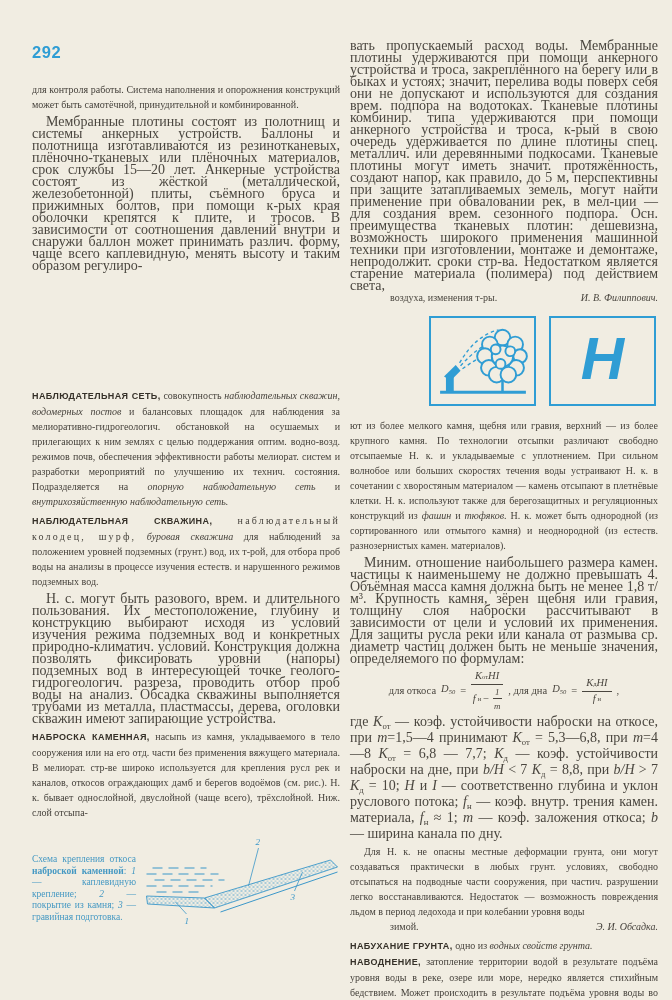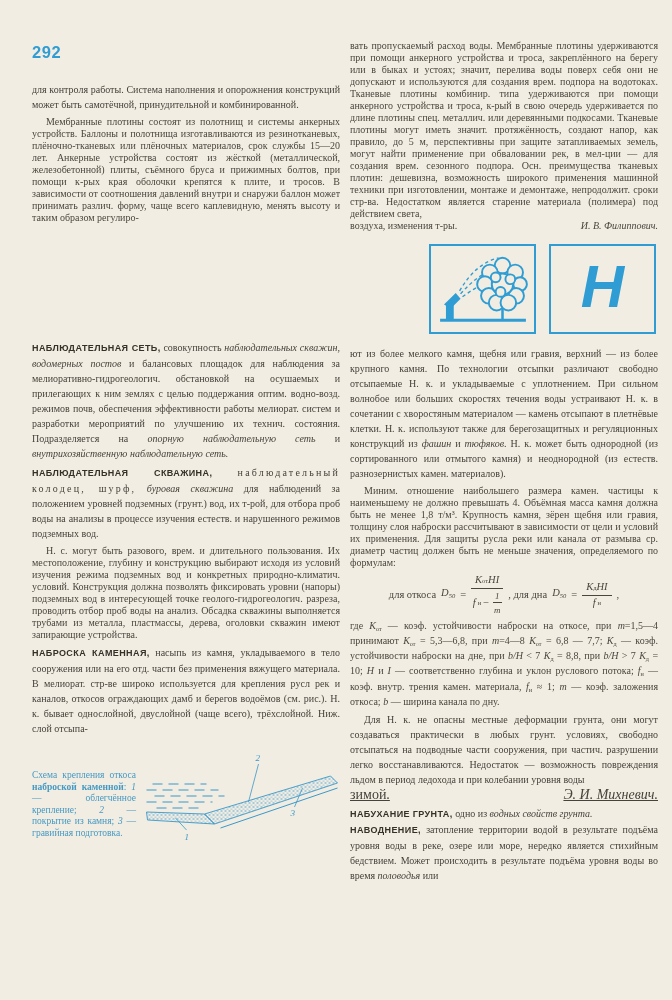--- a/index.html
+++ b/index.html
@@ -21,36 +21,36 @@
   .col{width:308px;box-sizing:border-box;}
   
   .running-head{
     font-family:"Liberation Sans", sans-serif;font-weight:bold;
     font-size:16.5px;letter-spacing:0.6px;color:var(--accent,#2f9dd4);
     display:flex;gap:11px;align-items:flex-end;margin-bottom:20px;height:22px;
   }
   
   p{margin:0;text-align:justify;}
   .main{font-size:10px;line-height:15px;}
-  .fine{font-size:10px;line-height:12px;color:#4a463f;}
+  .fine{font-size:14px;line-height:12px;color:#4a463f;}
   .indent{text-indent:14px;}
   .mt{margin-top:4px;}
   .colgap{height:116px;}
   
   .hw{font-family:"Liberation Sans", sans-serif;font-weight:bold;font-size:0.9em;letter-spacing:0.4px;color:#353028;}
   .i{font-style:italic;}
   .b{font-weight:bold;}
   .sp{letter-spacing:2.2px;}
   .sub{font-size:0.62em;vertical-align:-0.35em;letter-spacing:0;}
   .it{font-style:italic;}
   
-  .sigline{display:flex;justify-content:space-between;align-items:center;}
+  .sigline{display:flex;justify-content:space-between;align-items:center;margin-left:40px;}
   .sigline .author{font-style:italic;white-space:nowrap;}
   .sigline.fine{font-size:10px;line-height:12px;color:#4a463f;}
-  .sigline.main{font-size:14px;line-height:15px;text-decoration:underline;}
+  .sigline.main{font-size:10px;line-height:15px;}
   
   .plates{display:flex;justify-content:flex-end;gap:13px;margin:12px 2px 12px 0;}
   .plate{
     width:107px;height:90px;box-sizing:border-box;
     border:2.5px solid var(--accent,#2f9dd4);
     display:flex;align-items:center;justify-content:center;background:var(--paper,#f1ede2);
   }
   .plate-letter span{
     font-family:"Liberation Sans", sans-serif;font-weight:bold;font-style:italic;
     font-size:60px;line-height:1;color:var(--accent,#2f9dd4);transform:translateY(-2px);
@@ -94,21 +94,21 @@
       <p class="fine indent mt"><span>Мембранные плотины состоят из полотнищ и системы анкерных устройств. Баллоны и полотнища изготавливаются из резинотканевых, плёночно-тканевых или плёночных материалов, срок службы 15—20 лет. Анкерные устройства состоят из жёсткой (металлической, железобетонной) плиты, съёмного бруса и прижимных болтов, при помощи к-рых края оболочки крепятся к плите, и тросов. В зависимости от соотношения давлений внутри и снаружи баллон может принимать различ. форму, чаще всего каплевидную, менять высоту и таким образом регулиро-</span></p>
 
       <div class="colgap"></div>
 
       <p class="main"><span class="hw">НАБЛЮДАТЕЛЬНАЯ СЕТЬ,</span><span> совокупность </span><span class="i">наблюдательных скважин, водомерных постов</span><span> и балансовых площадок для наблюдения за мелиоративно-гидрогеологич. обстановкой на осушаемых и прилегающих к ним землях с целью поддержания оптим. водно-возд. режимов почв, обеспечения эффективности работы мелиорат. систем и разработки мероприятий по улучшению их технич. состояния. Подразделяется на </span><span class="i">опорную наблюдательную сеть</span><span> и </span><span class="i">внутрихозяйственную наблюдательную сеть.</span></p>
       <p class="main mt"><span class="hw">НАБЛЮДАТЕЛЬНАЯ СКВАЖИНА,</span><span> </span><span class="sp">наблюдательный колодец, шурф,</span><span> </span><span class="i">буровая скважина</span><span> для наблюдений за положением уровней подземных (грунт.) вод, их т-рой, для отбора проб воды на анализы в процессе изучения естеств. и нарушенного режимов подземных вод.</span></p>
       <p class="fine indent mt"><span>Н. с. могут быть разового, врем. и длительного пользования. Их местоположение, глубину и конструкцию выбирают исходя из условий изучения режима подземных вод и конкретных природно-климатич. условий. Конструкция должна позволять фиксировать уровни (напоры) подземных вод в интересующей точке геолого-гидрогеологич. разреза, проводить отбор проб воды на анализ. Обсадка скважины выполняется трубами из металла, пластмассы, дерева, оголовки скважин имеют запирающие устройства.</span></p>
       <p class="main mt"><span class="hw">НАБРОСКА КАМЕННАЯ,</span><span> насыпь из камня, укладываемого в тело сооружения или на его отд. части без применения вяжущего материала. В мелиорат. стр-ве широко используется для крепления русл рек и каналов, откосов ограждающих дамб и берегов водоёмов (см. рис.). Н. к. бывает однослойной, двуслойной (чаще всего), трёхслойной. Ниж. слой отсыпа-</span></p>
 
       <div class="figure-block">
-        <div class="figure-caption"><span>Схема крепления откоса </span><span class="b">наброской каменной</span><span>: </span><span class="i">1</span><span> — облегчённое крепление; </span><span class="i">2</span><span> — покрытие из камня; </span><span class="i">3</span><span> — гравийная подготовка.</span></div>
+        <div class="figure-caption"><span>Схема крепления откоса </span><span class="b">наброской каменной</span><span>: </span><span class="i">1</span><span> — каплевидную крепление; </span><span class="i">2</span><span> — покрытие из камня; </span><span class="i">3</span><span> — гравийная подготовка.</span></div>
         <svg class="figure-svg" width="194" height="126" viewBox="0 0 195 126">
           <defs>
             <pattern id="dots" width="4" height="4" patternUnits="userSpaceOnUse">
               <circle cx="1" cy="1" r="0.75" fill="#3b97c9"></circle>
               <circle cx="3" cy="3" r="0.6" fill="#3b97c9"></circle>
             </pattern>
           </defs>
 
           <g stroke="#3b97c9" stroke-width="1" stroke-dasharray="10 6">
             <line x1="8" y1="34" x2="62" y2="34"></line>
@@ -220,21 +220,21 @@
               <sub class="sub">н</sub>
             </span>
         </span>
         <span>,</span>
       </div>
 
       <p class="fine"><span>где </span><span class="i">K</span><span class="sub">от</span><span> — коэф. устойчивости наброски на откосе, при </span><span class="i">m</span><span>=1,5—4 принимают </span><span class="i">K</span><span class="sub">от</span><span> = 5,3—6,8, при </span><span class="i">m</span><span>=4—8 </span><span class="i">K</span><span class="sub">от</span><span> = 6,8 — 7,7; </span><span class="i">K</span><span class="sub">д</span><span> — коэф. устойчивости наброски на дне, при </span><span class="i">b/H</span><span> &lt; 7 </span><span class="i">K</span><span class="sub">д</span><span> = 8,8, при </span><span class="i">b/H</span><span> &gt; 7 </span><span class="i">K</span><span class="sub">д</span><span> = 10; </span><span class="i">H</span><span> и </span><span class="i">I</span><span> — соответственно глубина и уклон руслового потока; </span><span class="i">f</span><span class="sub">н</span><span> — коэф. внутр. трения камен. материала, </span><span class="i">f</span><span class="sub">н</span><span> ≈ 1; </span><span class="i">m</span><span> — коэф. заложения откоса; </span><span class="i">b</span><span> — ширина канала по дну.</span></p>
       <p class="main indent mt"><span>Для Н. к. не опасны местные деформации грунта, они могут создаваться практически в любых грунт. условиях, свободно отсыпаться на подводные части сооружения, при частич. разрушении легко восстанавливаются. Недостаток — возможность повреждения льдом в период ледохода и при колебании уровня воды</span></p>
       <div class="sigline main">
         <span>зимой.</span>
-        <span class="author">Э. И. Михневич.</span>
+        <span class="author">Э. И. Обсадка.</span>
       </div>
 
       <p class="main mt"><span class="hw">НАБУХАНИЕ ГРУНТА,</span><span> одно из </span><span class="i">водных свойств грунта.</span></p>
       <p class="main"><span class="hw">НАВОДНЕНИЕ,</span><span> затопление территории водой в результате подъёма уровня воды в реке, озере или море, нередко является стихийным бедствием. Может происходить в результате подъёма уровня воды во время </span><span class="i">половодья</span><span> или</span></p>
     </div>
 
   </div>
 </div>
 
 </body></html>

